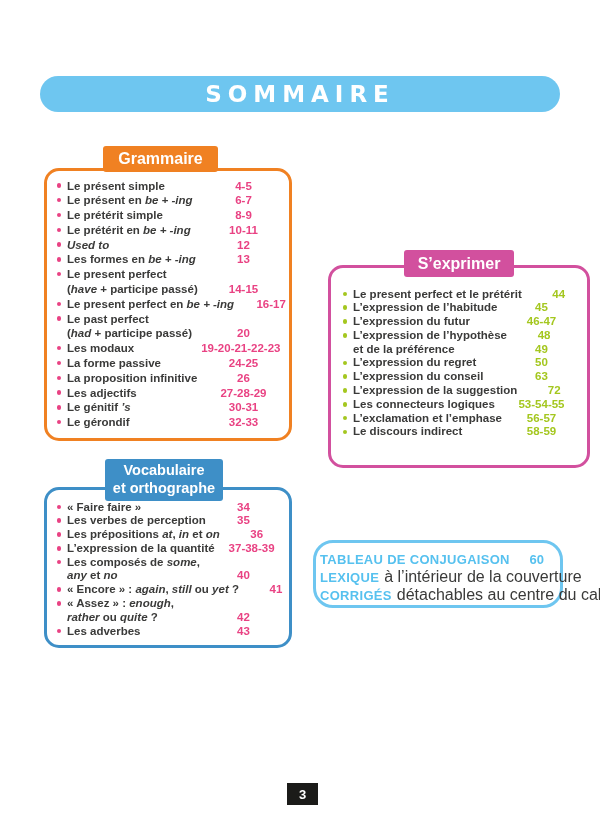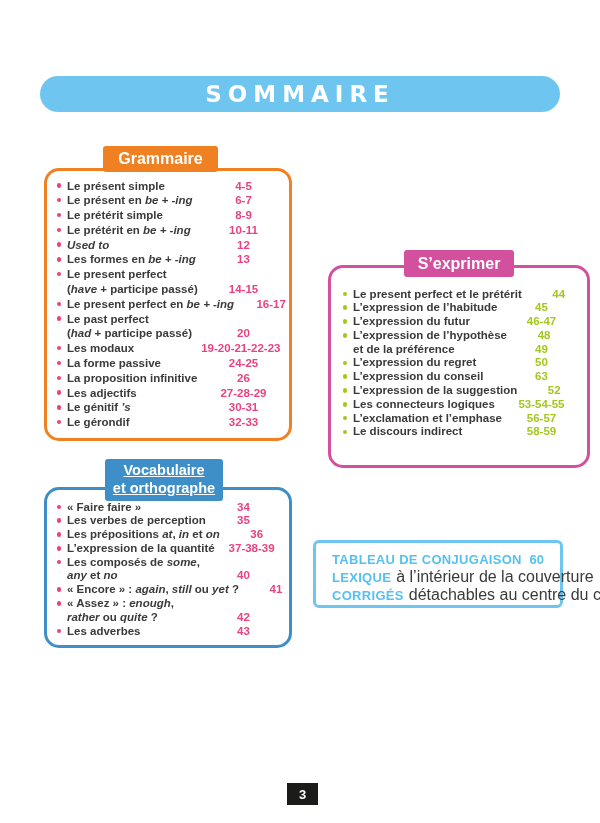--- a/index.html
+++ b/index.html
@@ -54,28 +54,28 @@
   #sec-grammaire .section-tab{left:59px;top:-22px;width:115px;height:26px;font-size:16px;}
   #sec-grammaire .toc-list{padding:7px 8px 0 7px;}
   #sec-grammaire .toc-row{line-height:14.8px;}
   
   #sec-sexprimer{left:328px;top:265px;width:262px;height:203px;}
   #sec-sexprimer .section-tab{left:76px;top:-15px;width:110px;height:27px;font-size:16px;}
   #sec-sexprimer .toc-list{padding:19px 8px 7px 9px;}
   #sec-sexprimer .toc-row{line-height:13.8px;}
   
   #sec-vocab{left:44px;top:487px;width:248px;height:161px;}
-  #sec-vocab .section-tab{left:61px;top:-28px;width:118px;height:42px;font-size:14.5px;text-decoration:underline;}
+  #sec-vocab .section-tab{left:61px;top:-28px;width:118px;height:42px;font-size:14.5px;}
   #sec-vocab .toc-list{padding:10px 8px 0 7px;}
   #sec-vocab .toc-row{line-height:13.8px;}
   
   .info-box{
     position:absolute;left:313px;top:540px;width:250px;height:68px;
-    border:3px solid var(--header-blue,#6EC6F0);border-radius:6px;
-    box-sizing:border-box;padding:8px 8px 0 16px;background:#fff;
+    border:3px solid var(--header-blue,#6EC6F0);border-radius:20px;
+    box-sizing:border-box;padding:8px 8px 0 4px;background:#fff;
   }
   .info-row{display:flex;align-items:baseline;line-height:17px;white-space:nowrap;}
   .info-label{
     color:var(--light-blue,#56C1EF);font-weight:bold;font-size:13px;
     letter-spacing:0.3px;flex:0 0 auto;
   }
   .info-detail{color:var(--text-dark,#3A3A39);font-size:16px;margin-left:5px;flex:0 0 auto;}
   .info-pages{
     margin-left:auto;color:var(--light-blue,#56C1EF);font-weight:bold;
     font-size:13px;padding-right:8px;
@@ -223,21 +223,21 @@
         <span class="toc-pages">50</span>
       </div>
       <div class="toc-row">
         <span class="bullet"></span>
         <span class="toc-label">L’expression du conseil</span>
         <span class="toc-pages">63</span>
       </div>
       <div class="toc-row">
         <span class="bullet"></span>
         <span class="toc-label">L’expression de la suggestion</span>
-        <span class="toc-pages">52</span>
+        <span class="toc-pages">72</span>
       </div>
       <div class="toc-row">
         <span class="bullet"></span>
         <span class="toc-label">Les connecteurs logiques</span>
         <span class="toc-pages">53-54-55</span>
       </div>
       <div class="toc-row">
         <span class="bullet"></span>
         <span class="toc-label">L’exclamation et l’emphase</span>
         <span class="toc-pages">56-57</span>

